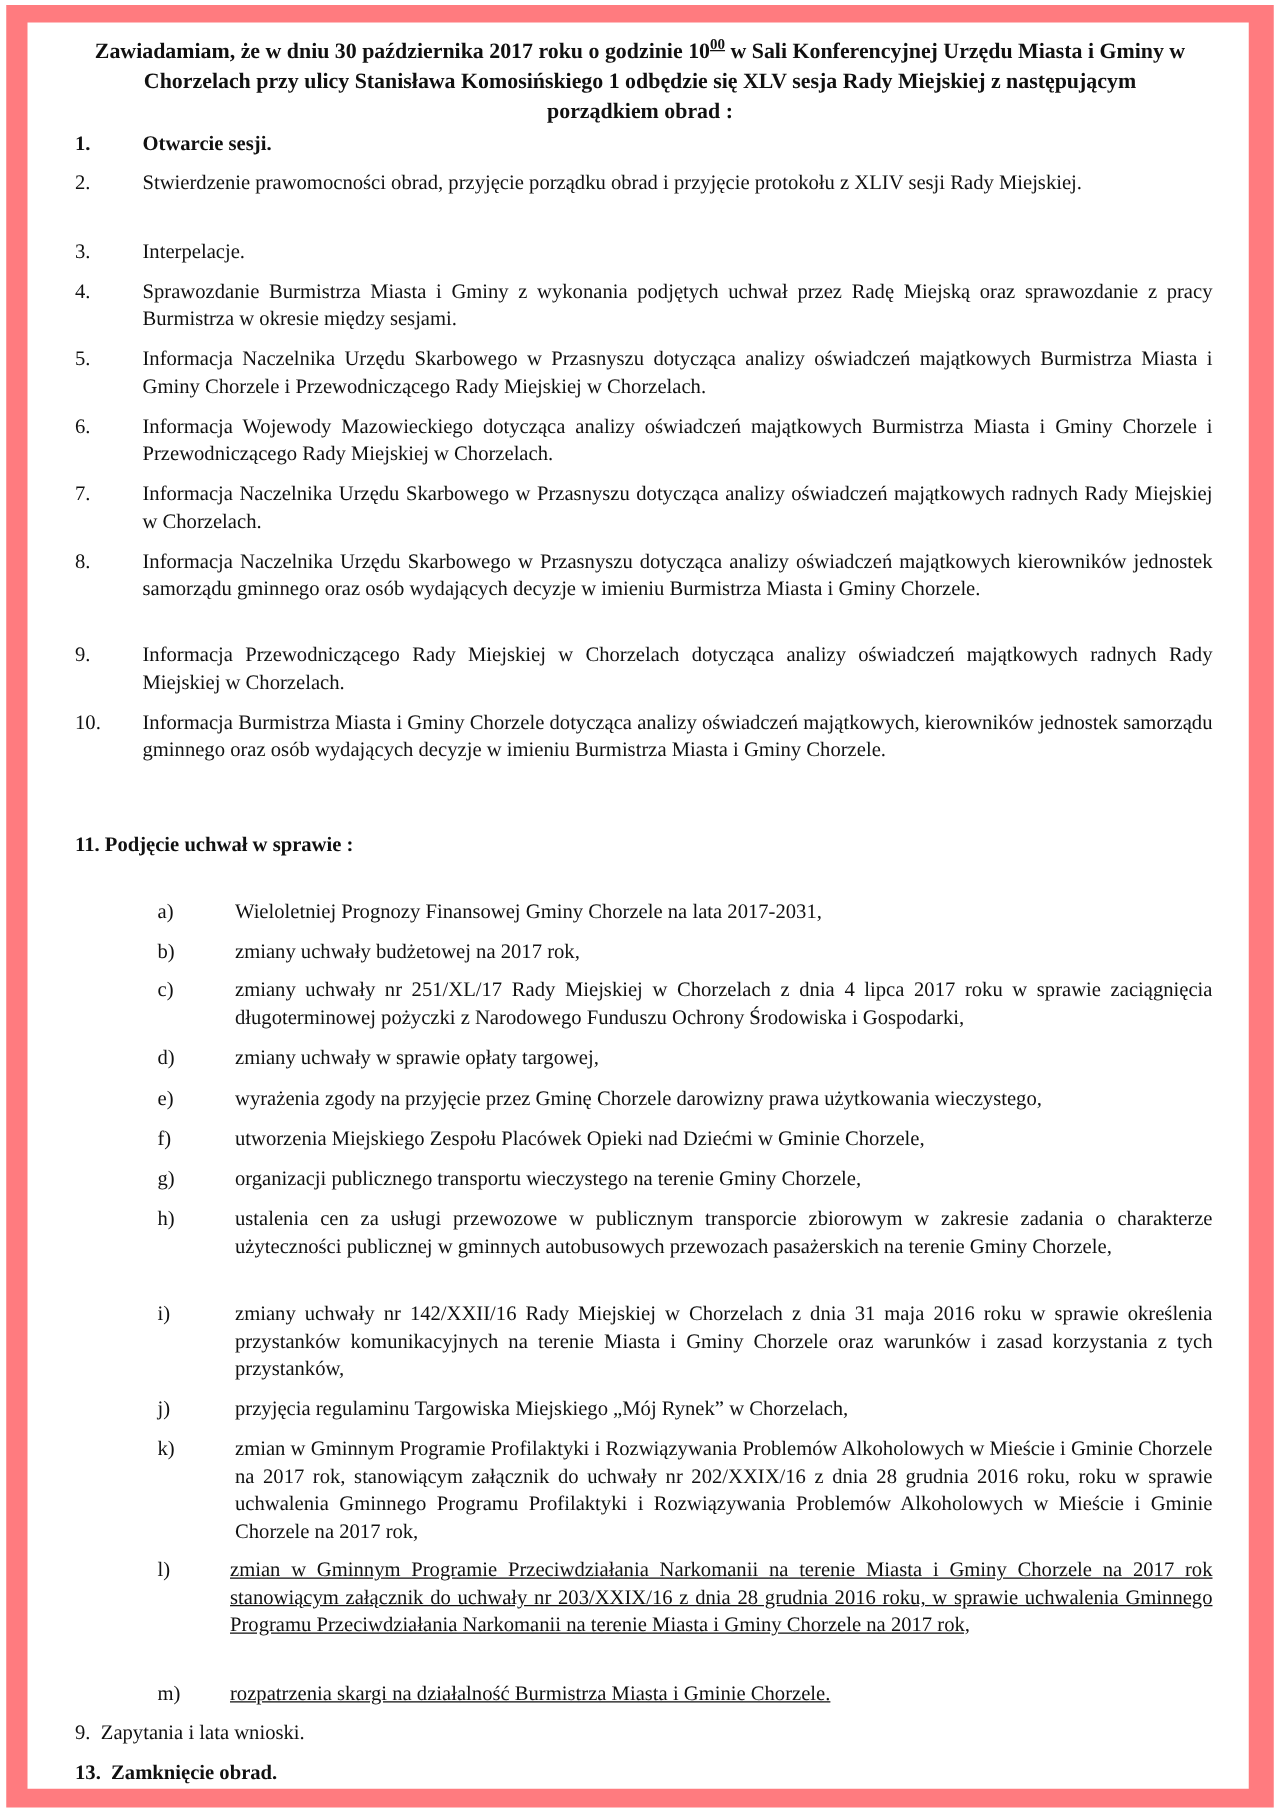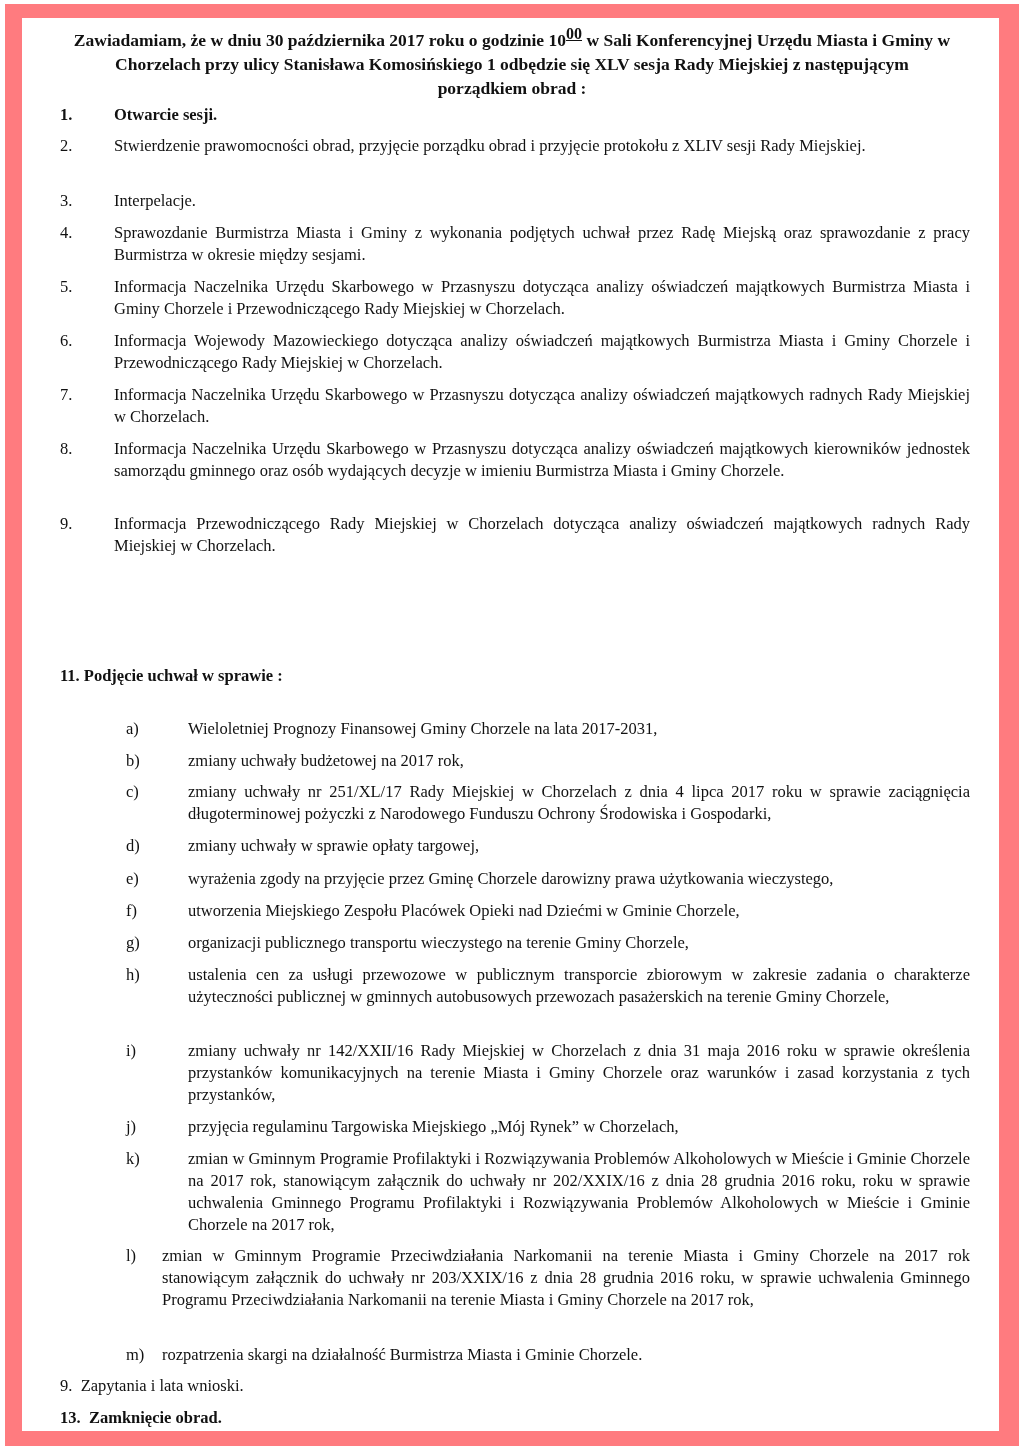--- a/index.html
+++ b/index.html
@@ -12,29 +12,29 @@
   }
   .doc {
     position: absolute; left: 22px; top: 18px; width: 978px; height: 1412px;
     font-family: "Liberation Serif", serif; color: #111111;
     font-size: 16.5px; line-height: 22px;
   }
   .header {
     position: absolute; left: 50px; top: 10px; width: 880px; text-align: center;
     font-weight: bold; font-size: 17.5px; line-height: 24px;
   }
-  .header sup { font-size: 16px; vertical-align: 7px; line-height: 0; text-decoration: underline; }
+  .header sup { font-size: 12px; vertical-align: 7px; line-height: 0; text-decoration: underline; }
   .item { position: absolute; left: 38px; width: 910px; text-align: justify; }
   .item .num { position: absolute; left: 0; top: 0; }
   .item .txt { margin-left: 54px; display: block; }
   .bold { font-weight: bold; }
   .sub { position: absolute; left: 104px; width: 844px; text-align: justify; }
   .sub .num { position: absolute; left: 0; top: 0; }
   .sub .txt { margin-left: 62px; display: block; }
-  .sub .txt.ind { margin-left: 36px; }
+  .sub .txt.ind { margin-left: 58px; text-decoration: underline; }
   .plain { position: absolute; left: 38px; }
 </style>
 </head>
 <body>
 
 <div class="frame" style="border-color: rgb(255, 123, 127);"></div>
 
 <div class="doc">
 
   <div class="header">
@@ -69,20 +69,24 @@
     <span class="num">7.</span>
     <span class="txt">Informacja Naczelnika Urzędu Skarbowego w Przasnyszu dotycząca analizy oświadczeń majątkowych radnych Rady Miejskiej w Chorzelach.</span>
   </div>
   <div class="item" style="top:420px">
     <span class="num">8.</span>
     <span class="txt">Informacja Naczelnika Urzędu Skarbowego w Przasnyszu dotycząca analizy oświadczeń majątkowych kierowników jednostek samorządu gminnego  oraz osób wydających decyzje w  imieniu Burmistrza Miasta i Gminy Chorzele.</span>
   </div>
   <div class="item" style="top:495px">
     <span class="num">9.</span>
     <span class="txt">Informacja Przewodniczącego Rady Miejskiej w Chorzelach dotycząca analizy oświadczeń majątkowych radnych Rady Miejskiej w Chorzelach.</span>
+  </div>
+  <div class="item" style="top:549px">
+    <span class="num">10.</span>
+    <span class="txt">Informacja Burmistrza Miasta i Gminy Chorzele dotycząca analizy oświadczeń majątkowych,  kierowników jednostek samorządu gminnego  oraz osób wydających decyzje w imieniu   Burmistrza Miasta i Gminy Chorzele.</span>
   </div>
 
   <div class="plain bold" style="top:647px">11. Podjęcie uchwał w sprawie :</div>
 
   <div class="sub" style="top:700px">
     <span class="num">a)</span>
     <span class="txt">Wieloletniej Prognozy Finansowej Gminy Chorzele na lata 2017-2031,</span>
   </div>
   <div class="sub" style="top:732px">
     <span class="num">b)</span>

